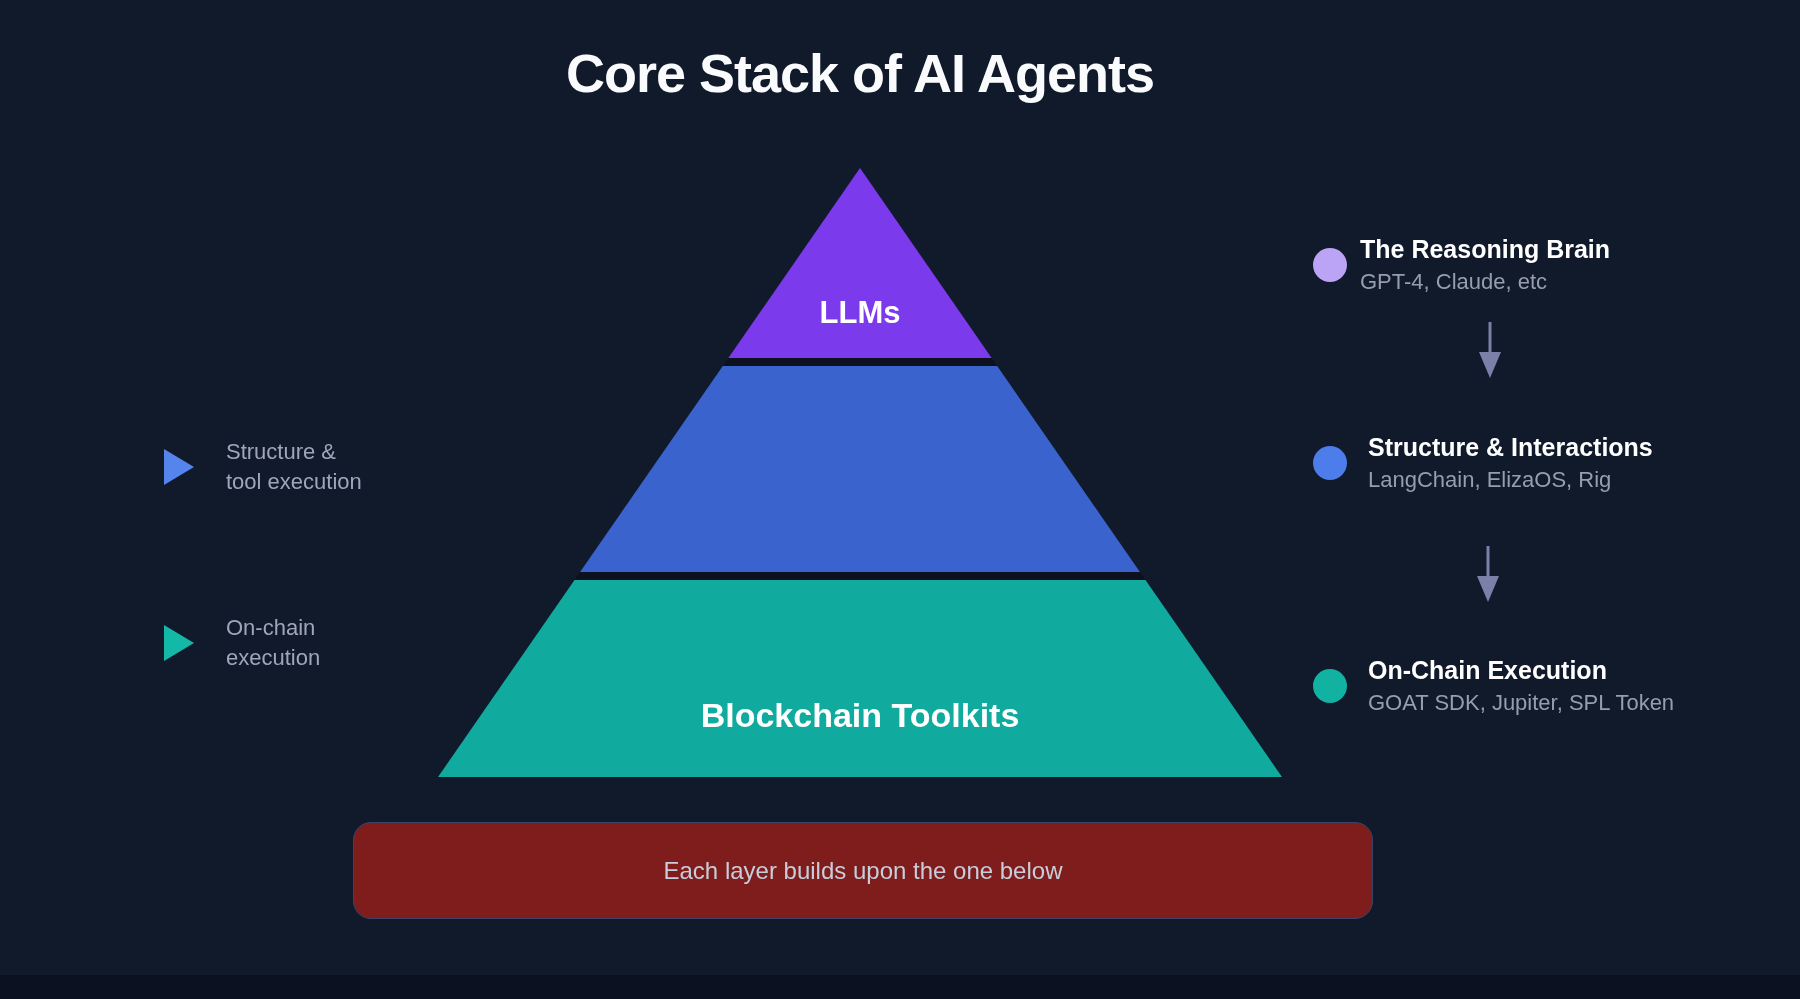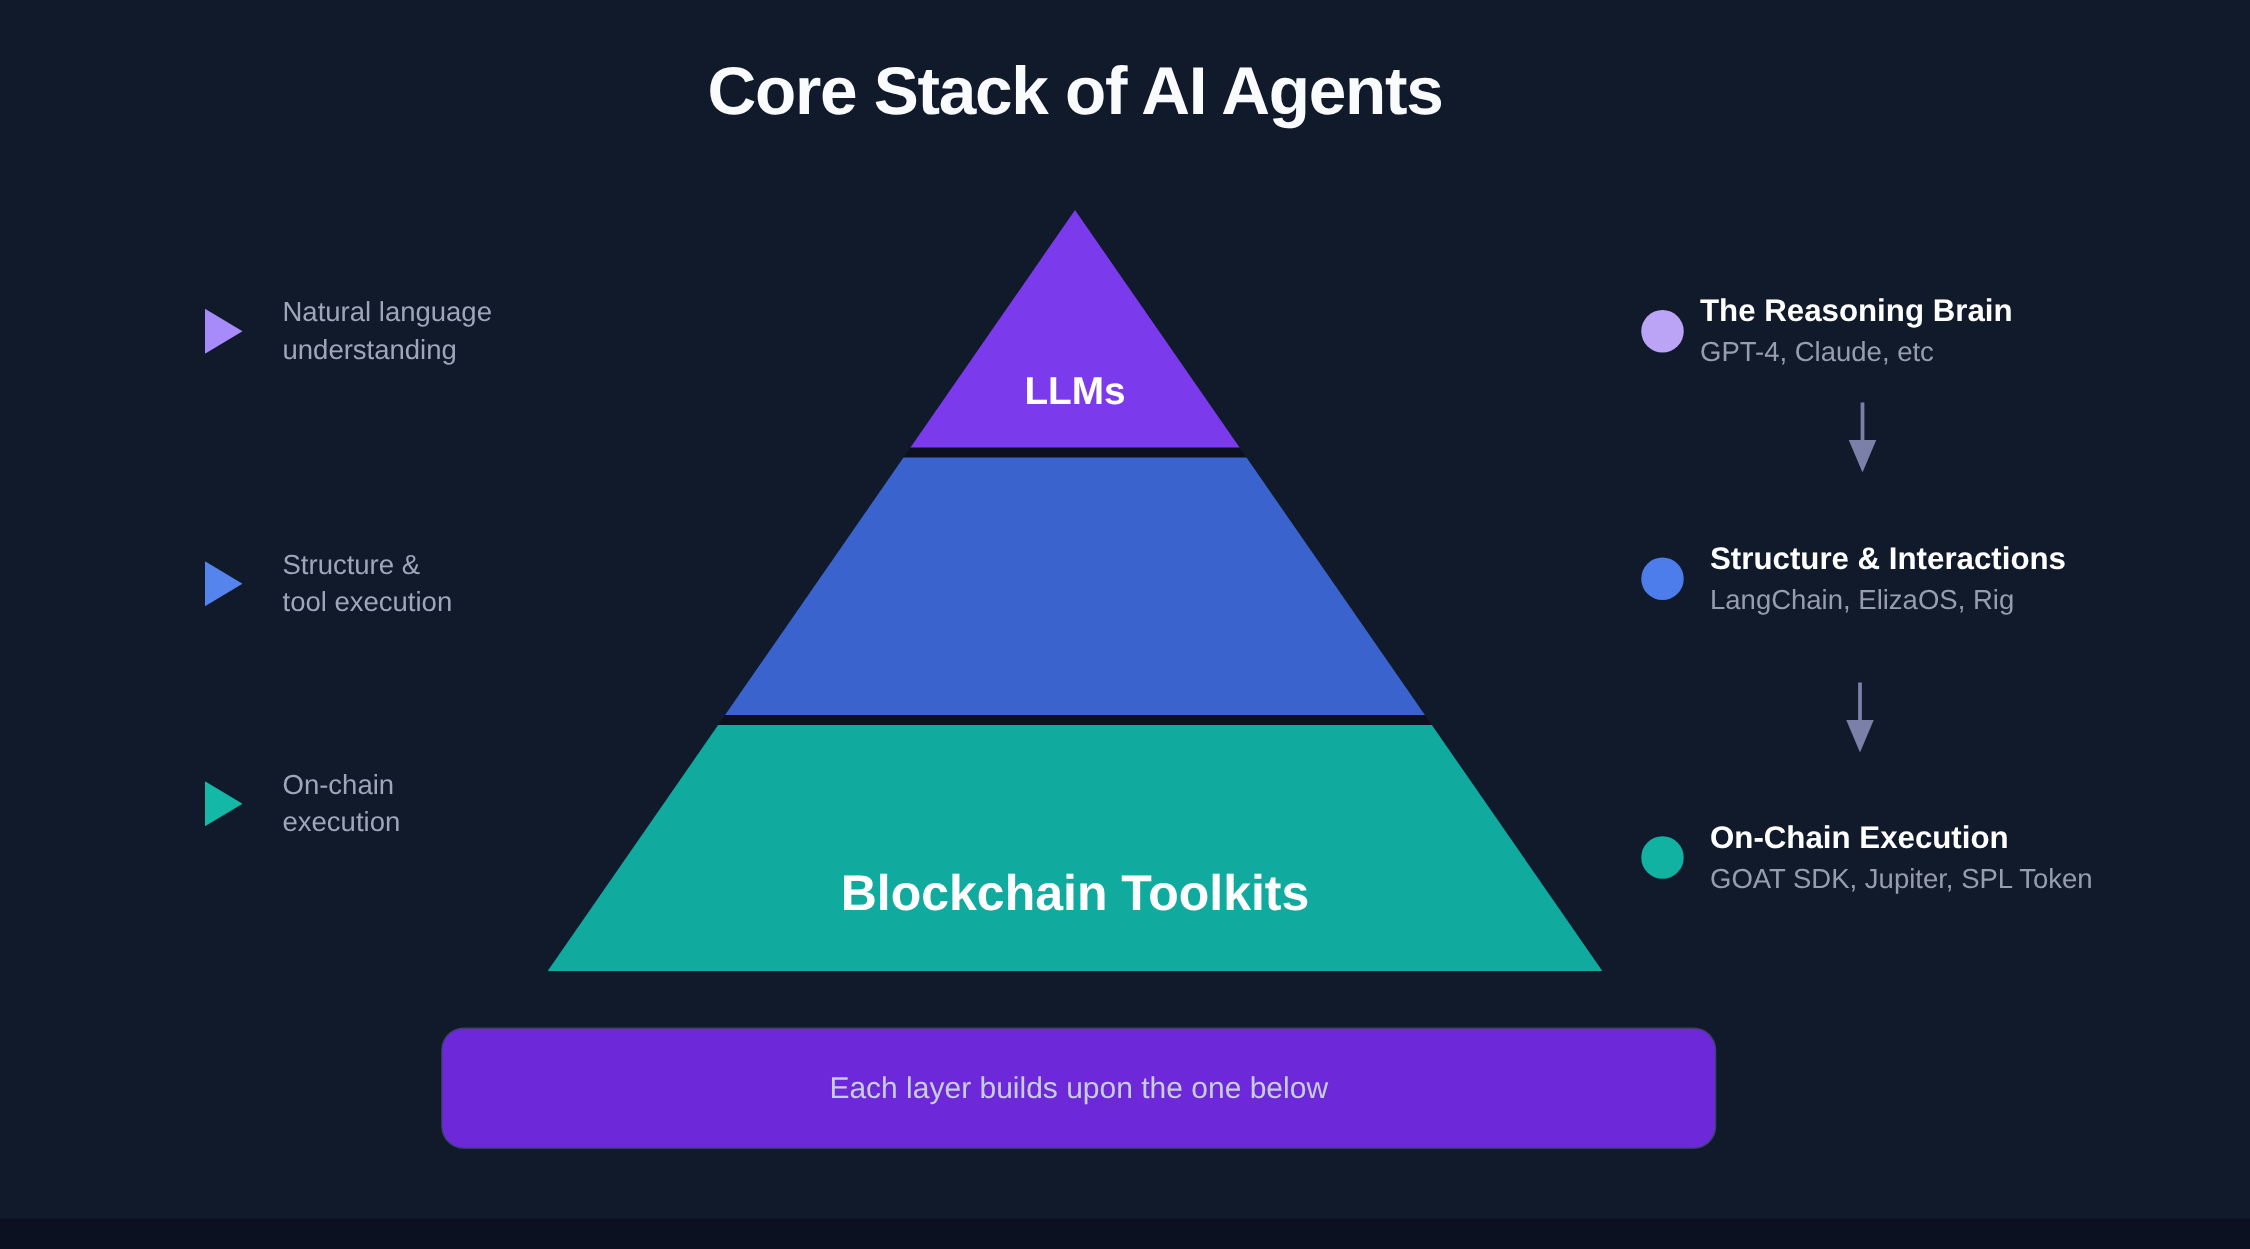--- a/index.html
+++ b/index.html
@@ -13,35 +13,35 @@
     color:#fafbfd;font-size:54px;font-weight:700;letter-spacing:-1px;
   }
   
   .pyramid-wrap{position:absolute;left:420px;top:150px;width:880px;height:640px;}
   .layer-label{
     position:absolute;left:420px;width:880px;text-align:center;
     color:#ffffff;font-weight:700;margin-top:35px;
   }
   .layer-label.l0{top:256px;font-size:31px;line-height:44px;}
   .layer-label.l1{top:456px;font-size:34px;line-height:44px;}
-  .layer-label.l2{top:658px;font-size:40px;line-height:44px;}
+  .layer-label.l2{top:658px;font-size:34px;line-height:44px;}
   
   .left-item{position:absolute;left:164px;display:flex;align-items:center;gap:32px;}
   .left-item .txt{
     color:#9fa6ba;font-size:22px;line-height:30px;font-weight:400;
   }
   
   .right-item{position:absolute;left:1312px;display:flex;align-items:center;gap:20px;}
   .right-item .txt .ttl{color:#ffffff;font-size:25px;font-weight:700;line-height:34px;}
   .right-item .txt .sub{color:#969eae;font-size:22px;font-weight:400;line-height:32px;}
   .flow-arrow{position:absolute;width:24px;height:60px;}
   
   .footer-banner{
     position:absolute;left:353px;top:822px;width:1018px;height:95px;
-    background:#6d28d9;border:1.5px solid #3b4466;border-radius:18px;
+    background:#7f1d1d;border:1.5px solid #3b4466;border-radius:18px;
     display:flex;align-items:center;justify-content:center;
   }
   .footer-banner span{color:#c7cdda;font-size:24px;}
 </style>
 </head>
 <body>
 
 <div id="canvas" style="background: rgb(17, 26, 43);">
 
   <div class="page-title">Core Stack of AI Agents</div>
@@ -57,29 +57,20 @@
         <polygon points="440,18 862,627 18,627" fill="#0c101f"></polygon>
         <rect x="0" y="18" width="880" height="190" fill="#7c3aed"></rect>
         <rect x="0" y="216" width="880" height="206" fill="#3a63cd"></rect>
         <rect x="0" y="430" width="880" height="197" fill="#10ab9e"></rect>
       </g>
     </svg>
   </div>
   <div class="layer-label l0">LLMs</div>
   <div class="layer-label l2">Blockchain Toolkits</div>
 
-  <div class="left-item" style="top:235px;">
-    <svg width="30" height="36">
-      <polygon points="0,0 0,36 30,18" fill="#a78bfa"></polygon>
-    </svg>
-    <div class="txt">
-      <div>Natural language</div>
-      <div>understanding</div>
-    </div>
-  </div>
   <div class="left-item" style="top:437px;">
     <svg width="30" height="36">
       <polygon points="0,0 0,36 30,18" fill="#5584ec"></polygon>
     </svg>
     <div class="txt">
       <div>Structure &amp;</div>
       <div>tool execution</div>
     </div>
   </div>
   <div class="left-item" style="top:613px;">

